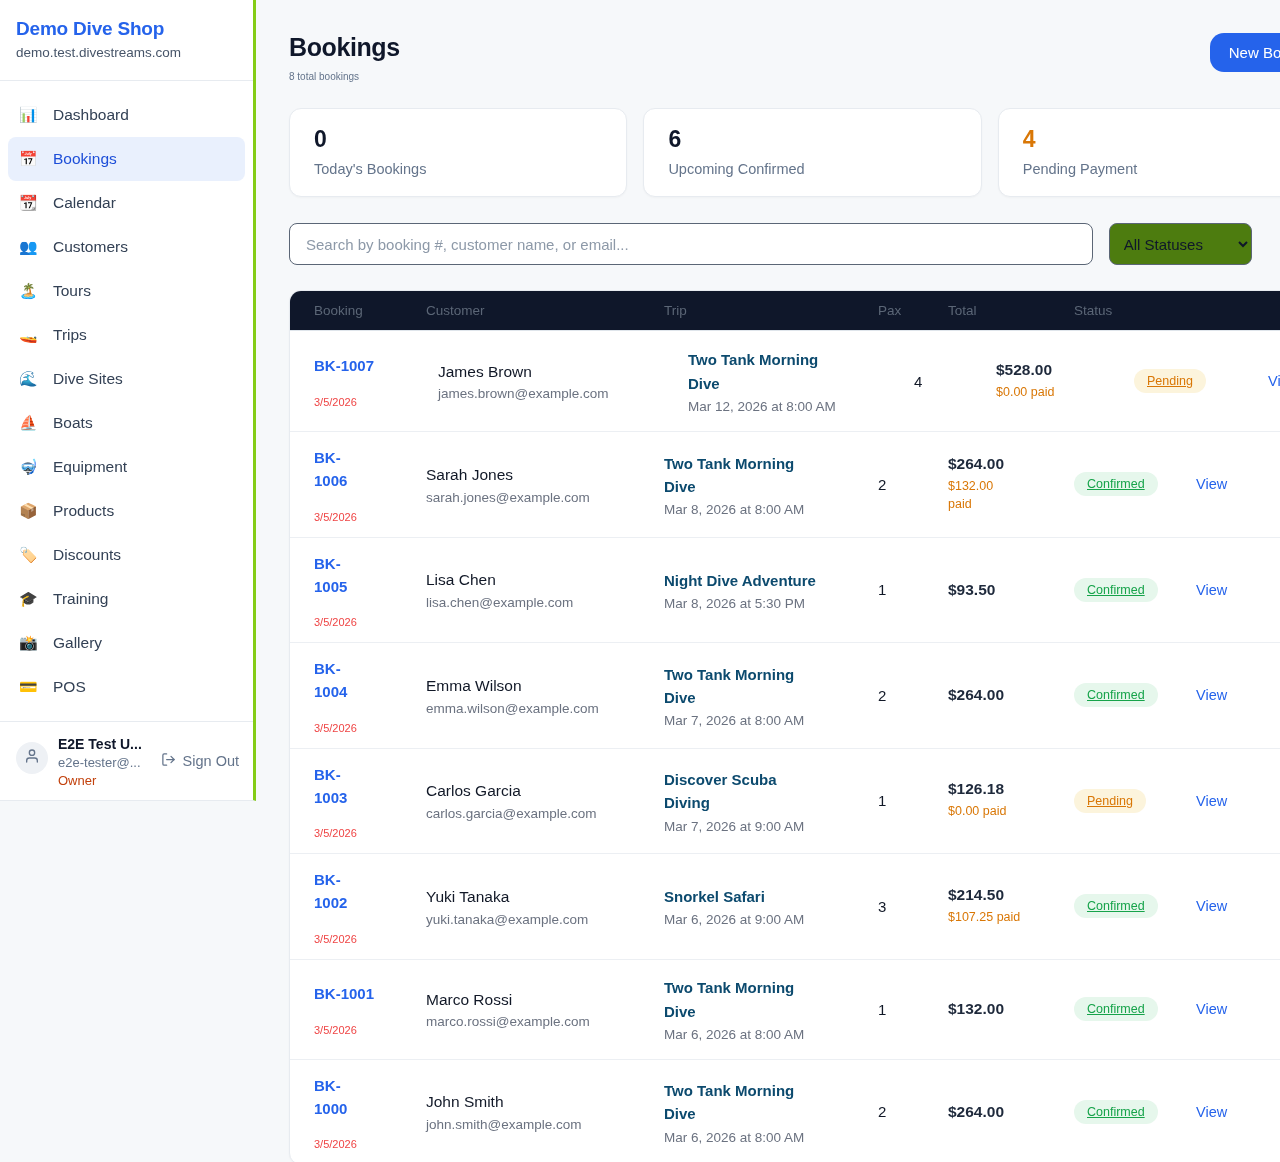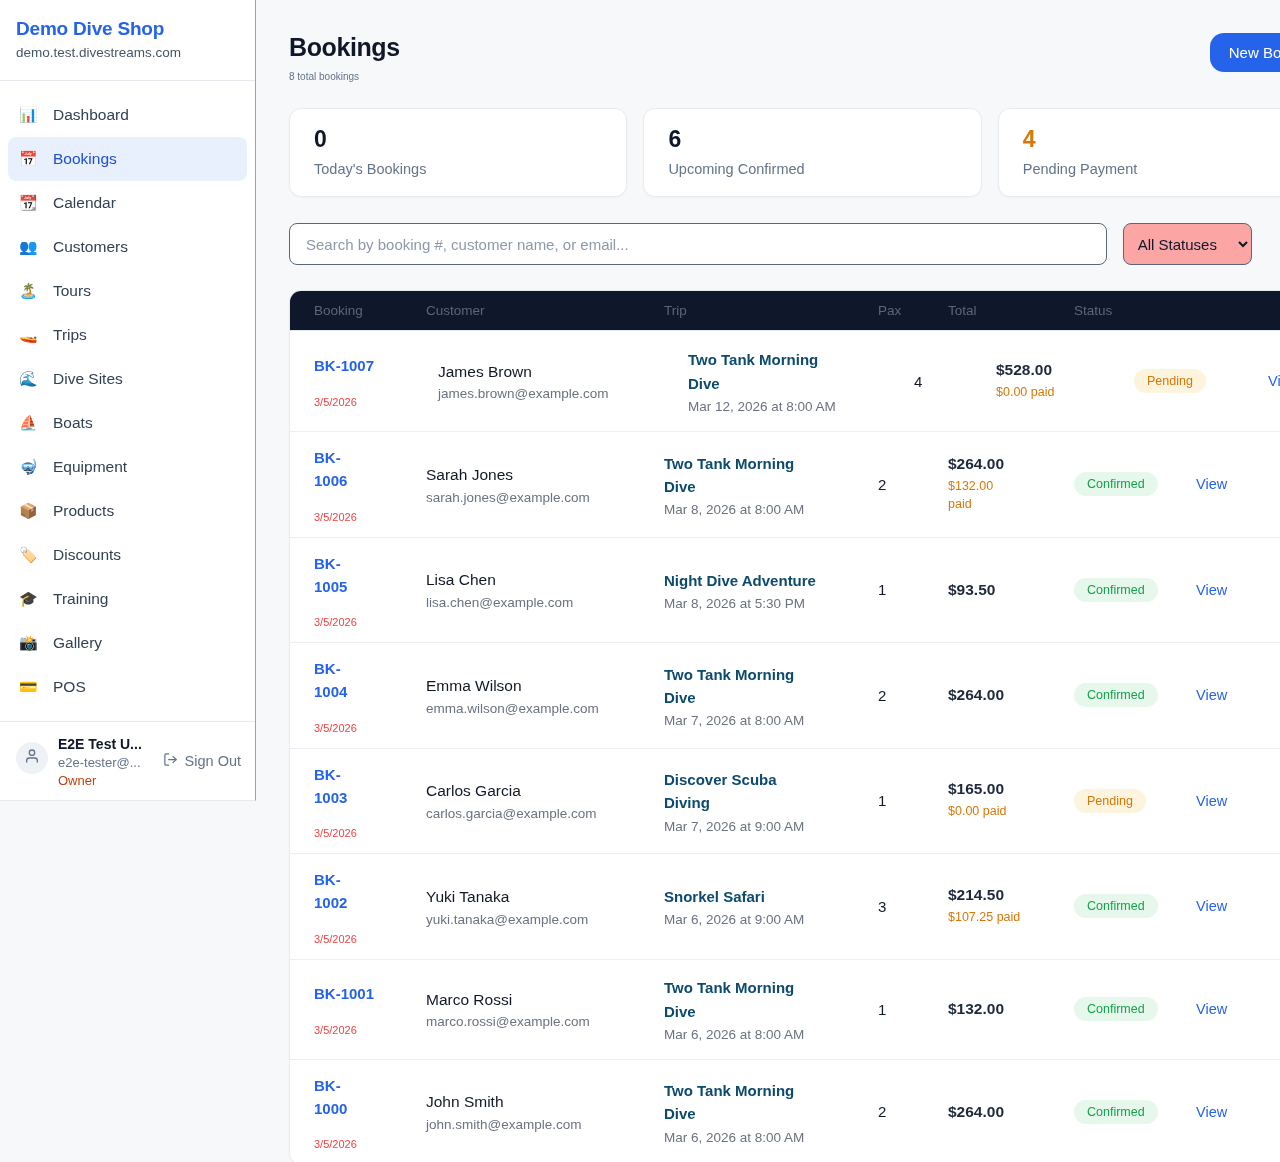--- a/index.html
+++ b/index.html
@@ -6,21 +6,21 @@
   html,body { width:1280px; height:1162px; overflow:hidden; }
   body {
     font-family:"Liberation Sans","DejaVu Sans",sans-serif;
     background:#f6f8fa; color:#0f172a;
   }
   .page { display:flex; width:100%; height:100%; align-items:flex-start; }
 
   
   .sidebar {
     width:256px; min-width:256px; background:#ffffff; height:801px;
-    border-right:1px solid #84cc16; border-bottom:1px solid #e7ebf0;
+    border-right:3px solid #84cc16; border-bottom:1px solid #e7ebf0;
     display:flex; flex-direction:column;
   }
   .sidebar-header { padding:18px 16px 20px 16px; border-bottom:1px solid #e7ebf0; }
   .shop-title { color:#2563eb; font-size:19px; font-weight:700; letter-spacing:-0.2px; }
   .shop-domain { color:#475569; font-size:13.5px; margin-top:5px; }
   .sidebar-nav { padding:12px 8px; flex:1; }
   .nav-item {
     display:flex; align-items:center; gap:13px; height:44px;
     padding:0 10px; border-radius:8px; cursor:pointer;
     color:#334155; font-size:15.5px;
@@ -66,22 +66,22 @@
   .stat-label { font-size:14.5px; color:#64748b; margin-top:8px; }
 
   .filter-row { display:flex; align-items:center; margin-top:26px; gap:16px; }
   .search-input {
     flex:1; height:42px; border:1px solid #5b6activa676; border:1px solid #5b6676; border-radius:8px;
     padding:0 16px; font-size:15px; color:#0f172a; background:#fff;
     font-family:inherit; outline:none;
   }
   .search-input::placeholder { color:#8d99a8; }
   .status-select {
-    height:42px; width:129px; border:1px solid #5b6676; border-radius:8px;
-    background:#fca5a5; font-size:15px; color:#0f172a; padding:0 10px;
+    height:42px; width:143px; border:1px solid #5b6676; border-radius:8px;
+    background:#4d7c0f; font-size:15px; color:#0f172a; padding:0 10px;
     font-family:inherit; outline:none;
   }
   .filter-btn {
     background:none; border:none; font-size:15.5px; color:#0f172a;
     padding:0 18px 0 16px; cursor:pointer; font-family:inherit;
   }
 
   
   .table-card {
     background:#fff; border:1px solid #e7ebf0; border-radius:12px;
@@ -97,21 +97,21 @@
   .bdate { color:#ef4444; font-size:11px; margin-top:18px; }
   .cname { font-size:15.5px; color:#111827; line-height:1.4; }
   .cemail { font-size:13.5px; color:#6b7280; margin-top:4px; }
   .tname { font-size:15px; font-weight:600; color:#0c4a6e; white-space:pre-line; line-height:1.55; }
   .tdate { font-size:13.5px; color:#6b7280; margin-top:4px; }
   .pax { font-size:15px; color:#111827; }
   .total { font-size:15.5px; font-weight:600; color:#1e293b; }
   .paid { font-size:12.5px; color:#d97706; margin-top:4px; white-space:pre-line; line-height:1.5; }
   .badge {
     display:inline-block; padding:5px 13px; border-radius:999px;
-    font-size:12.5px; font-weight:500;
+    font-size:12.5px; font-weight:500;text-decoration:underline;
   }
   .badge--pending { background:#fcf4dc; color:#d97706; }
   .badge--confirmed { background:#e6f7ec; color:#16a34a; }
   .view { color:#2563eb; font-size:14.5px; font-weight:500; text-decoration:none; cursor:pointer; }
 </style>
 </head>
 <body>
 
 <div class="page">
 
@@ -368,21 +368,21 @@
       <div class="cname">Carlos Garcia</div>
       <div class="cemail">carlos.garcia@example.com</div>
     </div>
     <div class="cell">
       <div class="tname">Discover Scuba
 Diving</div>
       <div class="tdate">Mar 7, 2026 at 9:00 AM</div>
     </div>
     <div class="cell pax">1</div>
     <div class="cell">
-      <div class="total">$165.00</div>
+      <div class="total">$126.18</div>
       <div class="paid">$0.00 paid</div>
     </div>
     <div class="cell">
       <span class="badge badge--pending">Pending</span>
     </div>
     <div class="cell">
       <a class="view">View</a>
     </div>
   </div>
           <div class="tgrid trow">

